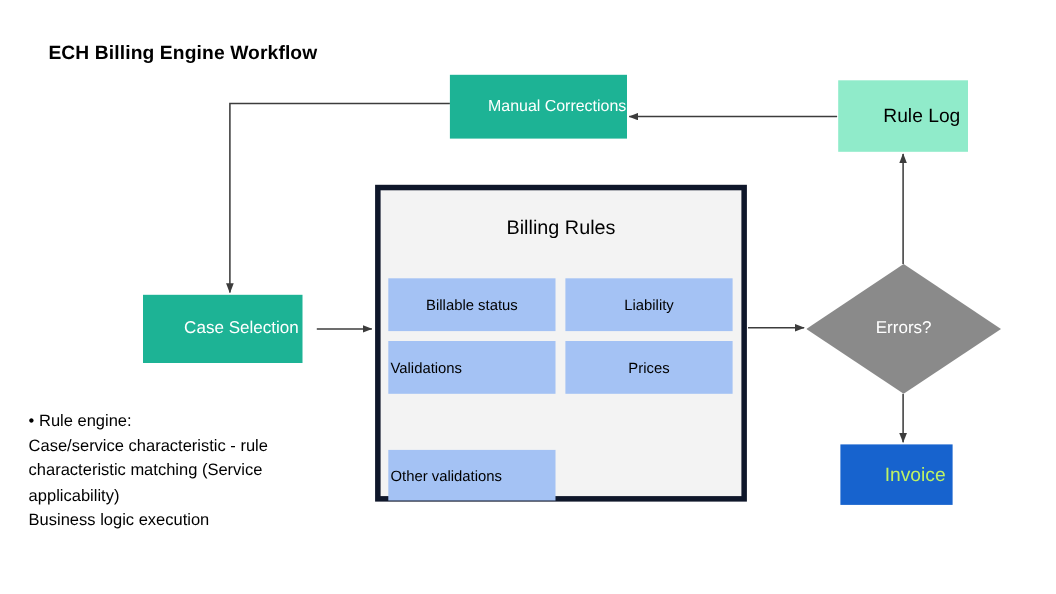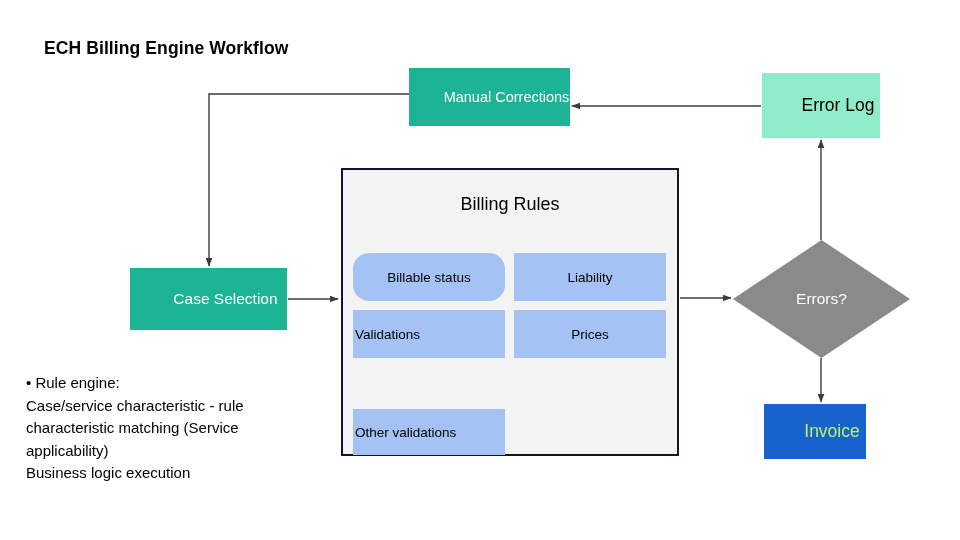--- a/index.html
+++ b/index.html
@@ -56,21 +56,21 @@
     width: 118px;
     height: 65px;
     background: #90EBCA;
     color: #000000;
     font-size: 17.5px;
   }
   
   #case-selection {
     left: 130px;
     top: 268px;
-    width: 157px;
+    width: 145px;
     height: 62px;
     background: #1DB395;
     color: #ffffff;
     font-size: 15.5px;
   }
   
   #invoice {
     left: 764px;
     top: 404px;
     width: 102px;
@@ -80,21 +80,21 @@
     font-size: 17.5px;
   }
   
   #billing-rules {
     position: absolute;
     left: 341px;
     top: 168px;
     width: 338px;
     height: 288px;
     background: #F3F3F3;
-    border: 2px solid #0f172a;
+    border: 5px solid #0f172a;
     box-sizing: border-box;
   }
   #billing-rules-title {
     position: absolute;
     left: 0;
     top: 24px;
     width: 100%;
     text-align: center;
     font-size: 18px;
     color: #000000;
@@ -104,21 +104,21 @@
     box-sizing: border-box;
     background: #A4C2F4;
     color: #000000;
     font-size: 13.5px;
     display: flex;
     align-items: center;
   }
   .rule-box.centered { justify-content: center; }
   .rule-box.lefty { justify-content: flex-start; padding-left: 2px; }
 
-  #rule-billable  { left: 353px; top: 253px; width: 152px; height: 48px; border-radius: 16px; }
+  #rule-billable  { left: 353px; top: 253px; width: 152px; height: 48px; }
   #rule-liability { left: 514px; top: 253px; width: 152px; height: 48px; }
   #rule-validations { left: 353px; top: 310px; width: 152px; height: 48px; }
   #rule-prices    { left: 514px; top: 310px; width: 152px; height: 48px; }
   #rule-other     { left: 353px; top: 381px; width: 152px; height: 46px; margin-top: 28px; }
 
   
   #errors-diamond-wrap {
     position: absolute;
     left: 733px;
     top: 240px;
@@ -172,21 +172,21 @@
   <path d="M409,94 L209,94 L209,266" stroke="#3C3C3C" stroke-width="1.4" fill="none" marker-end="url(#arrowhead)"></path>
 </svg>
 
 <div id="title">ECH Billing Engine Workflow</div>
 
 <div class="node" id="manual-corrections">
   <span>Manual Corrections</span>
 </div>
 
 <div class="node" id="error-log">
-  <span>Error Log</span>
+  <span>Rule Log</span>
 </div>
 
 <div class="node" id="case-selection">
   <span>Case Selection</span>
 </div>
 
 <div class="node" id="invoice">
   <span>Invoice</span>
 </div>
 

